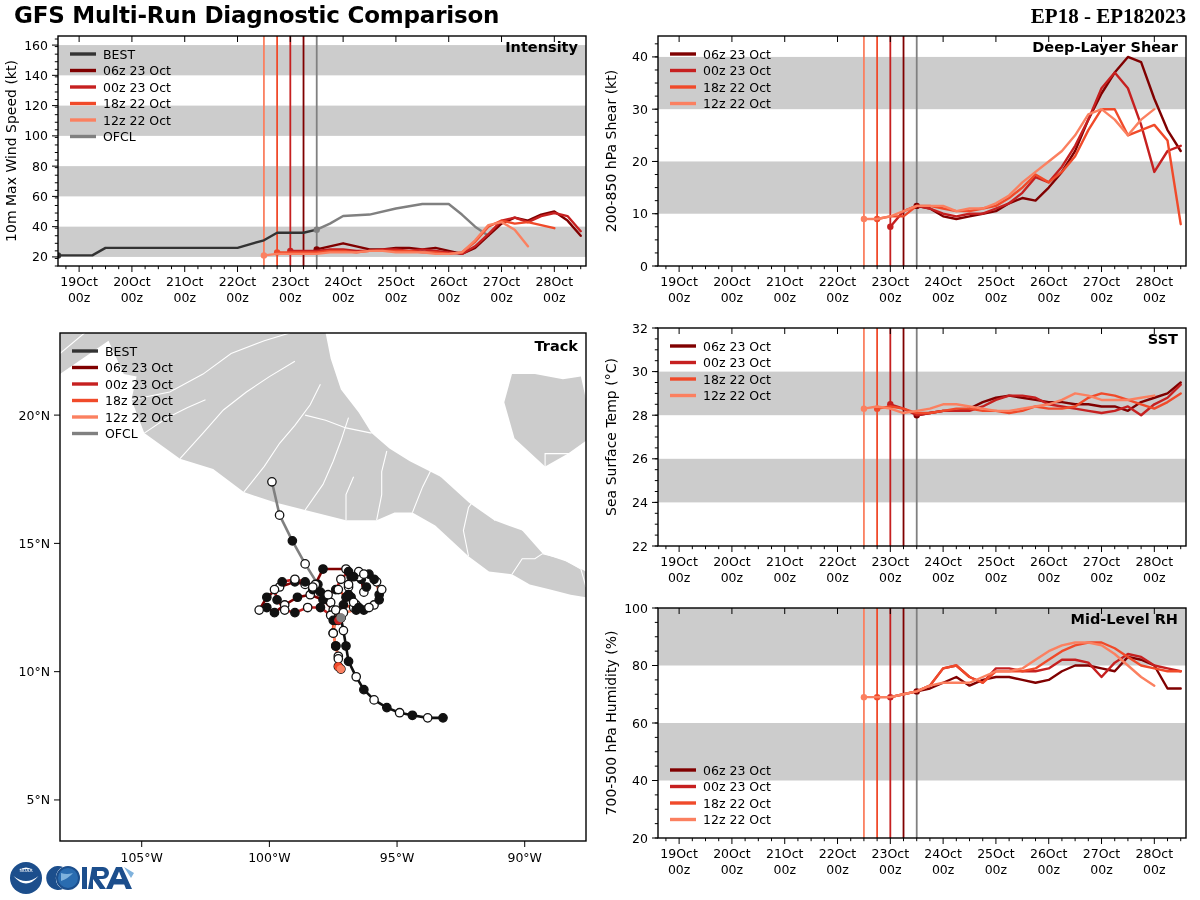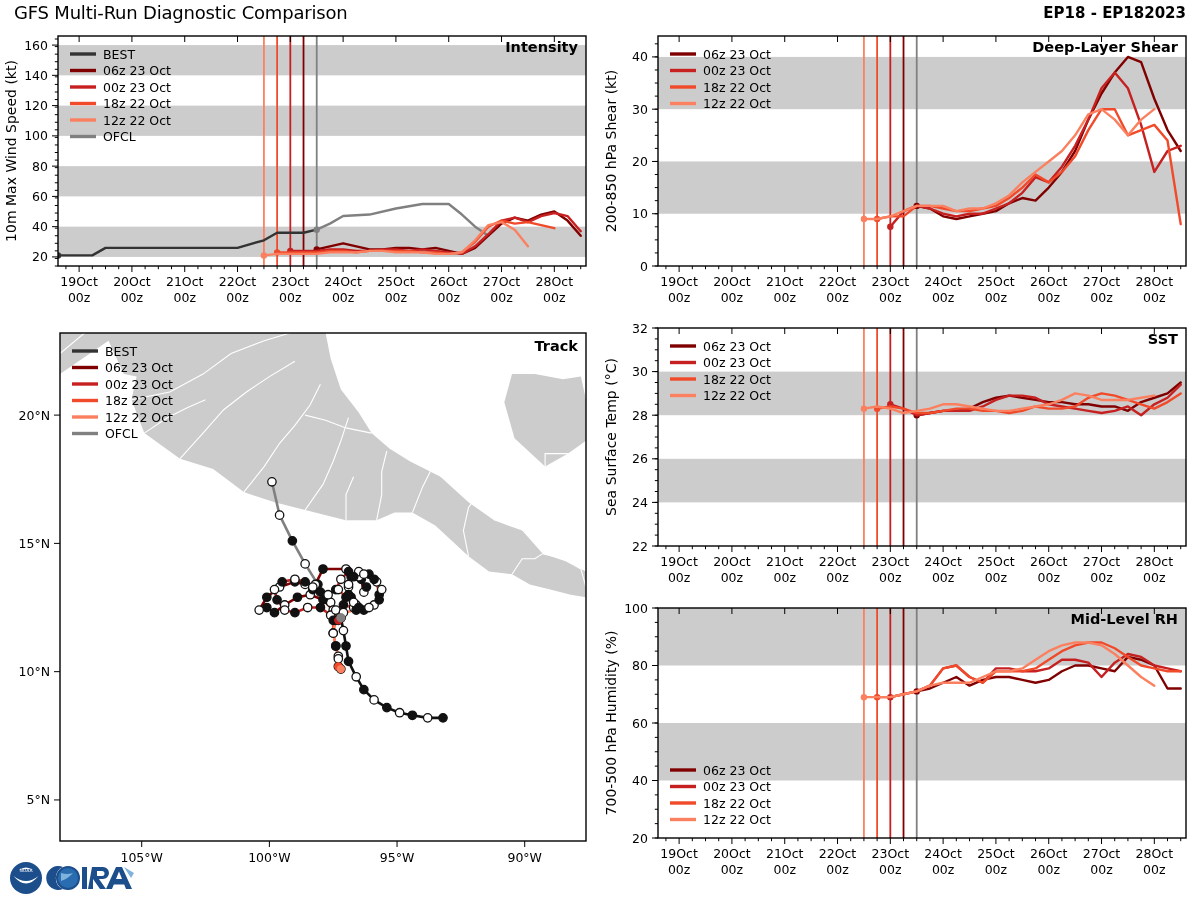--- a/index.html
+++ b/index.html
@@ -1,19 +1,19 @@
 <!DOCTYPE html>
 <html><head>
 <meta charset="utf-8">
 <style>
   html,body{margin:0;padding:0;background:#ffffff;}
   body{width:1200px;height:900px;position:relative;
        font-family:"DejaVu Sans","Liberation Sans",sans-serif;color:#000;}
-  .title-left{position:absolute;left:14px;top:2px;font-size:18px;font-weight:normal;letter-spacing:-0.2px;}
-  .title-right{position:absolute;right:14px;top:4px;font-size:15px;font-weight:bold;}
+  .title-left{position:absolute;left:14px;top:2px;font-size:23px;font-weight:bold;letter-spacing:-0.2px;}
+  .title-right{position:absolute;right:14px;top:4px;font-size:21px;font-weight:bold;font-family:Liberation Serif, serif;}
   .panel{position:absolute;}
   .panel svg{display:block;}
   text{font-family:"DejaVu Sans","Liberation Sans",sans-serif;}
   .ticklbl{font-size:12.5px;fill:#000;}
   .axlbl{font-size:14px;fill:#000;}
   .panel-title{font-size:14.5px;font-weight:bold;fill:#000;}
   .leglbl{font-size:12.5px;fill:#000;}
   .logo{position:absolute;left:6px;top:858px;width:132px;height:40px;}
 </style>
 </head>

